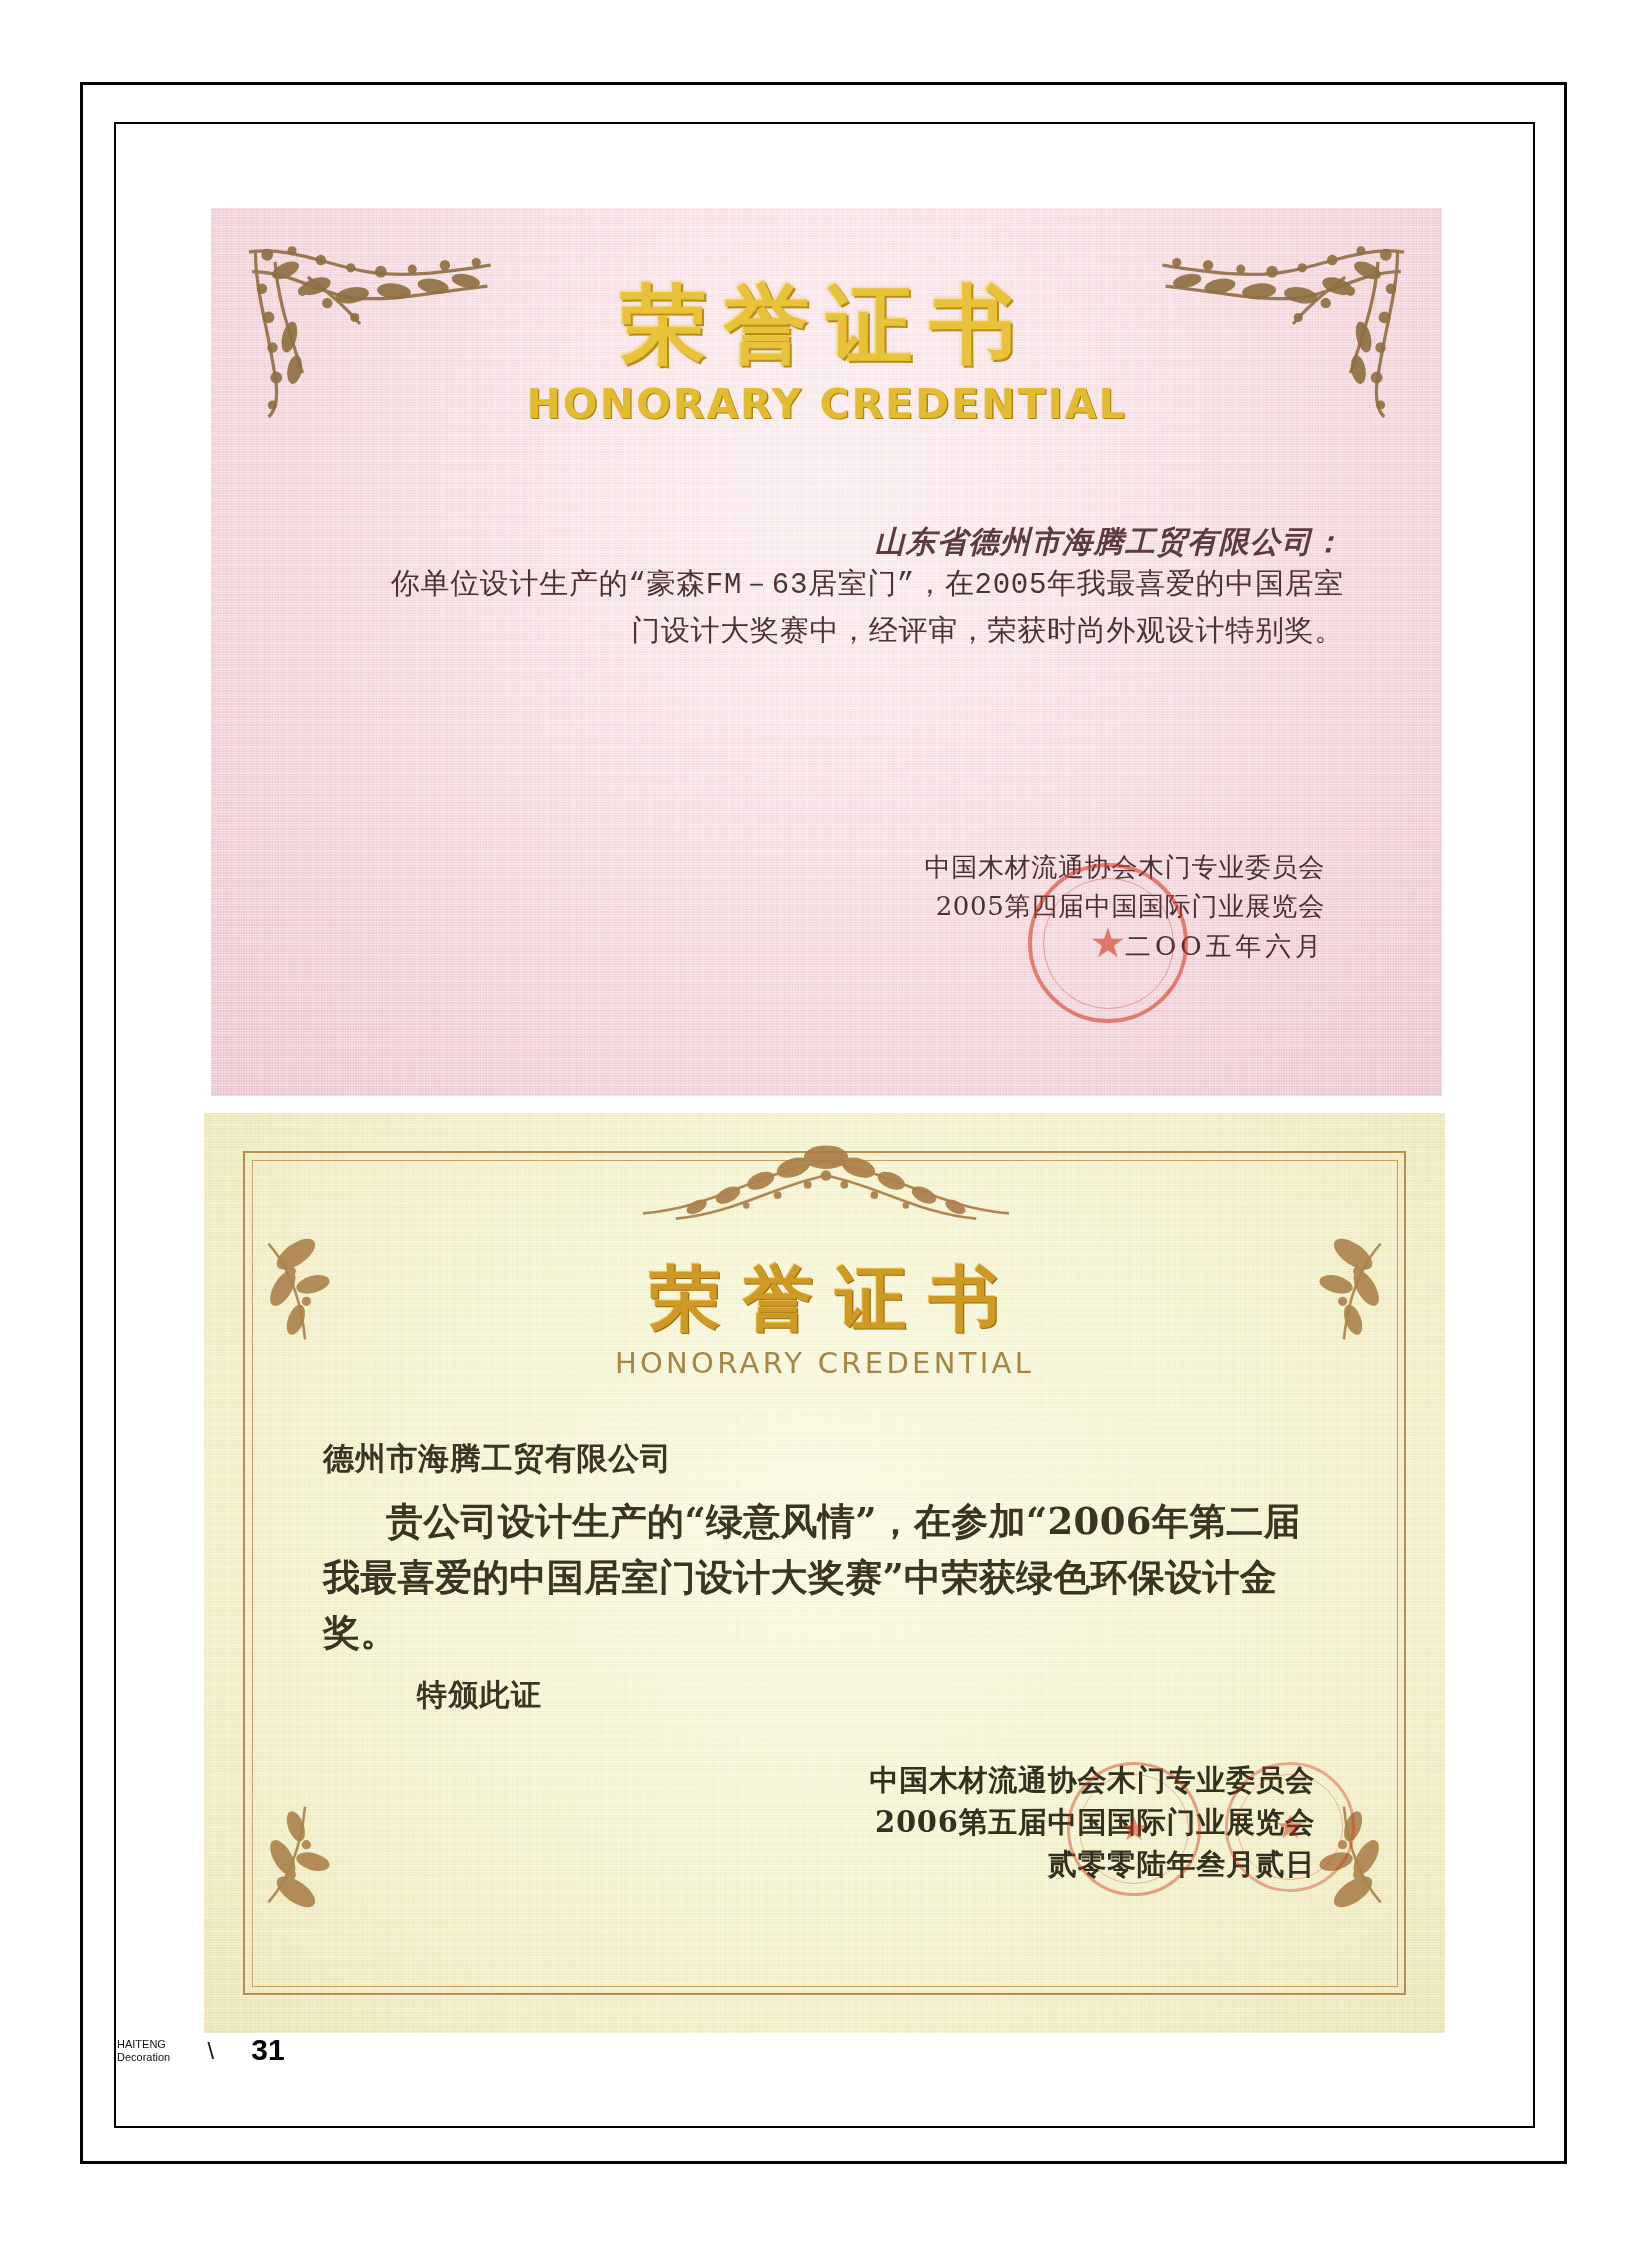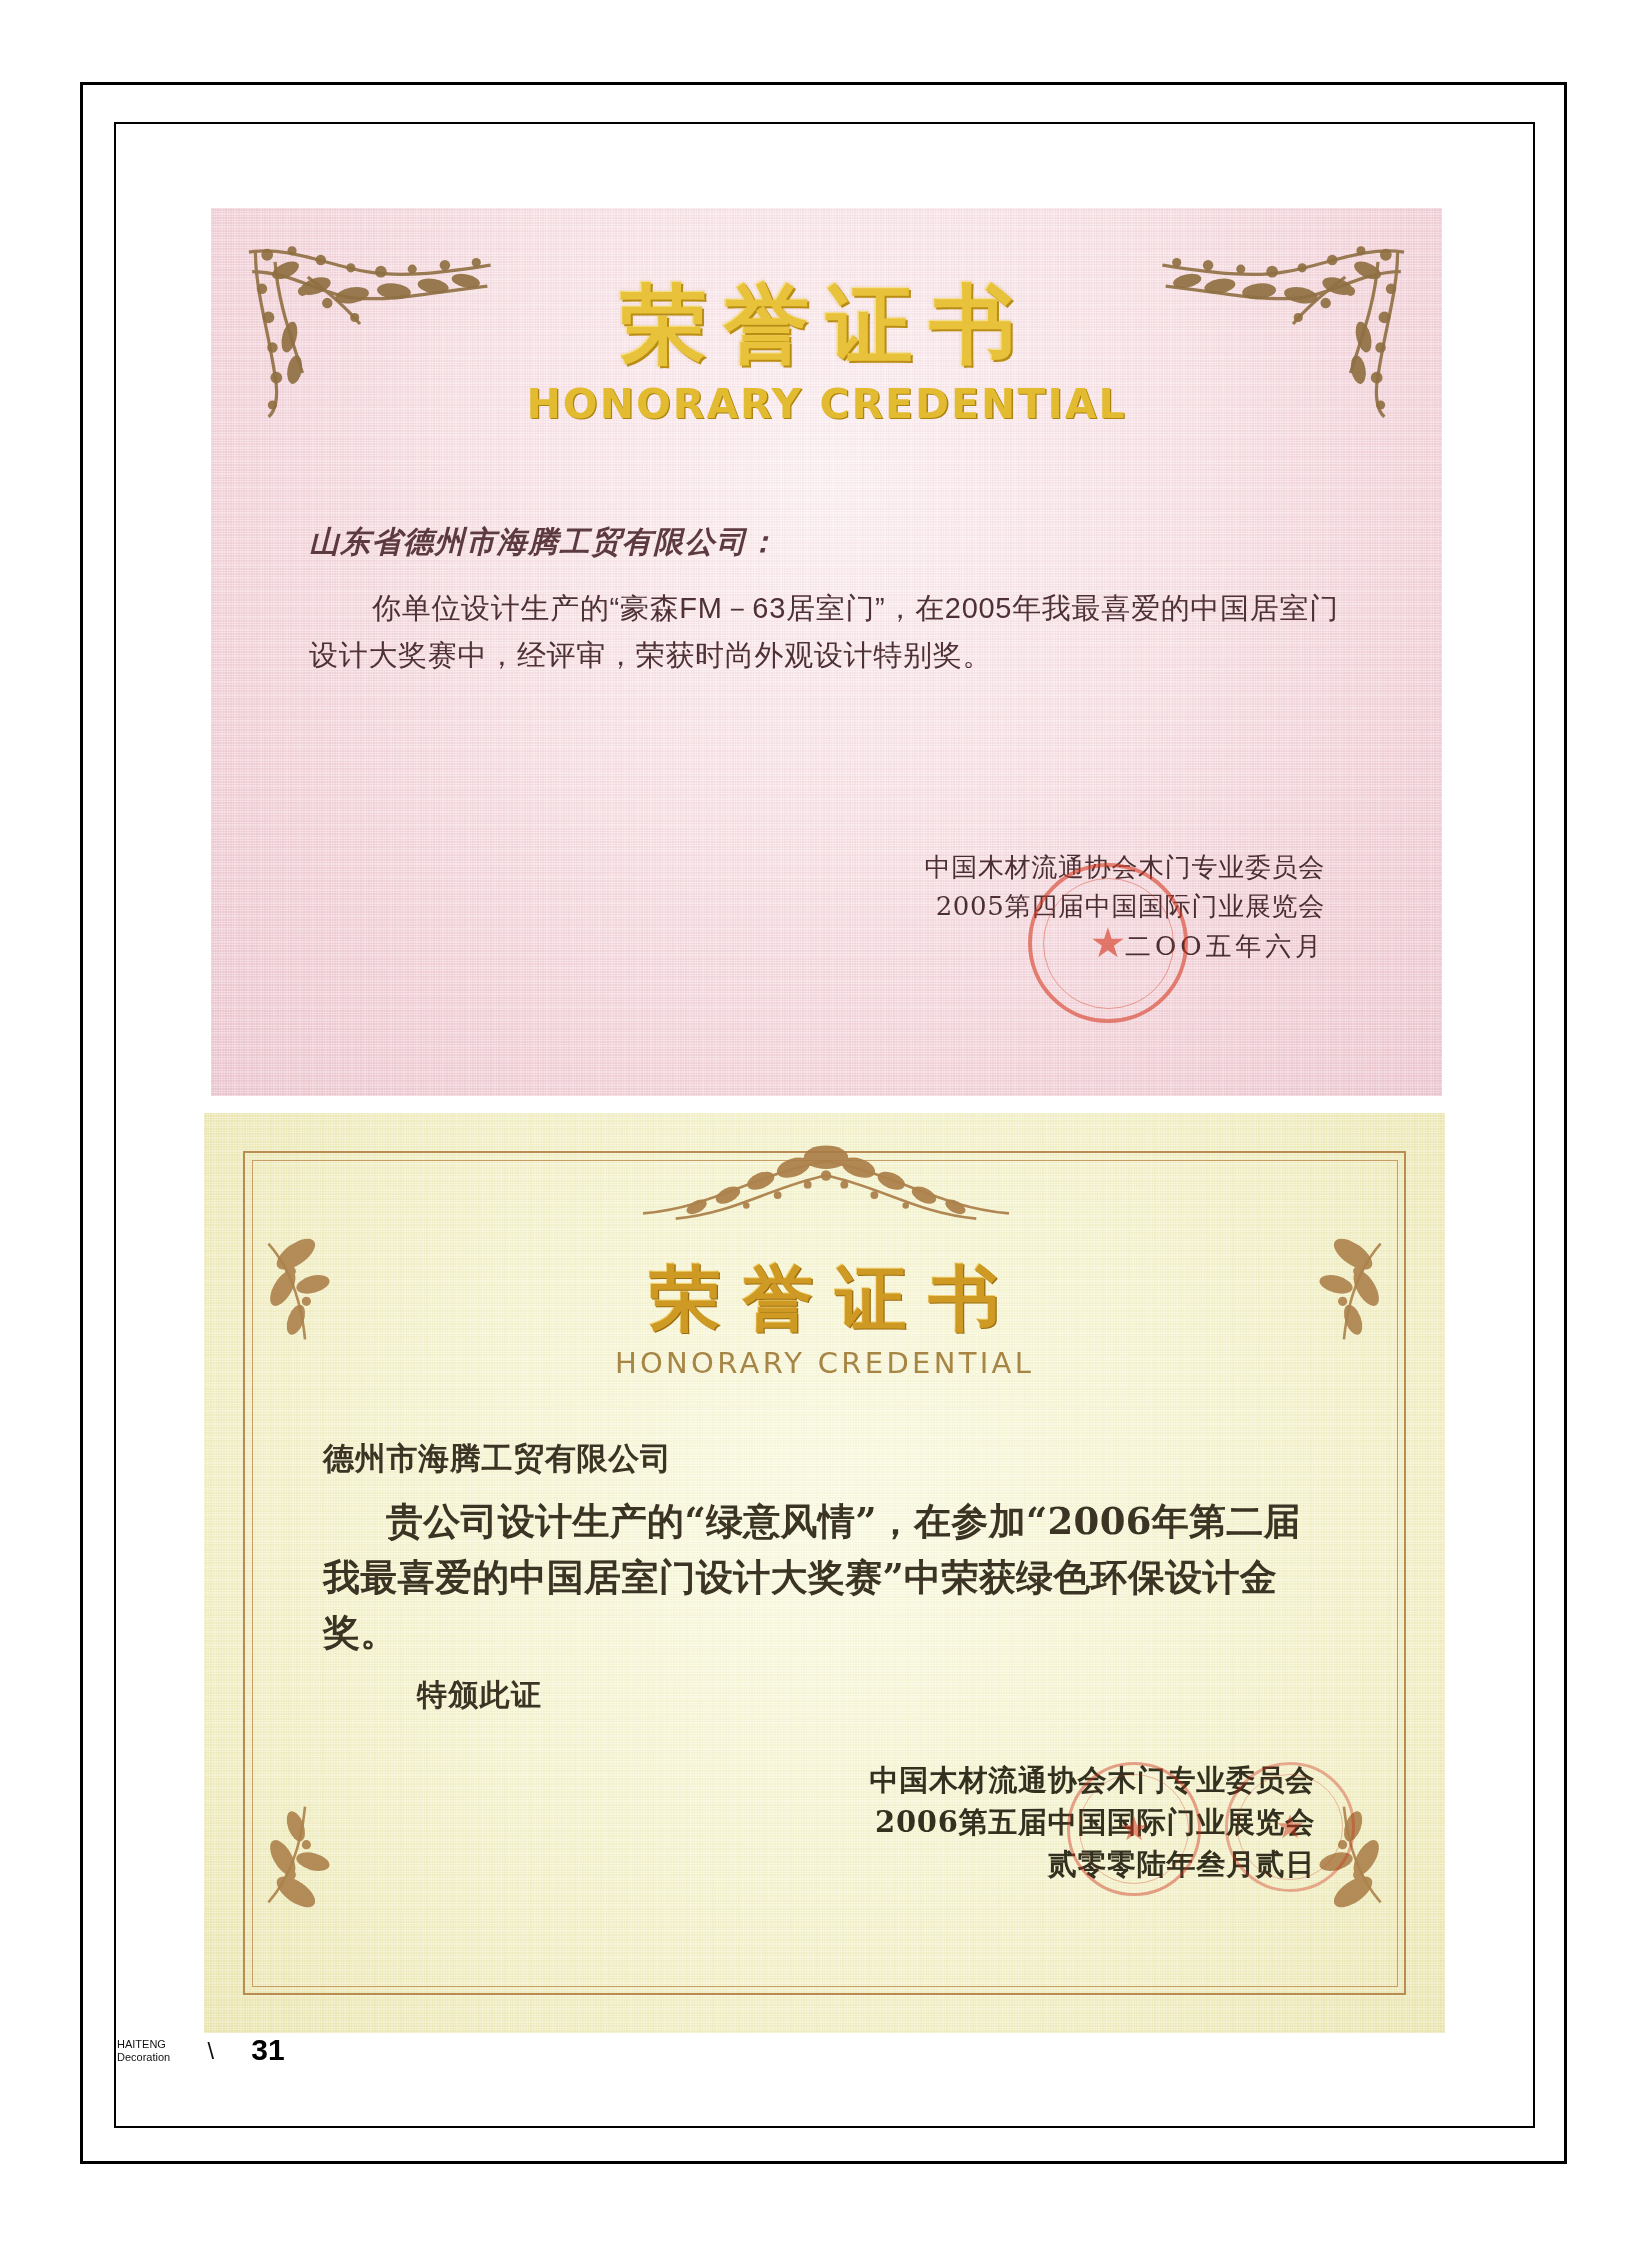--- a/index.html
+++ b/index.html
@@ -96,37 +96,37 @@
   }
   .orn-tl { left: 18.3px; top: 18.3px; }
   .orn-tr { right: 18.3px; top: 18.3px; transform: scaleX(-1); }
 
   .pink-body {
     position: absolute;
     left: 98px;
     top: 314px;
     right: 98px;
     z-index: 6;
+    text-align: right;
   }
   .pink-addressee {
     font-family: "DejaVu Serif", "Liberation Serif", serif;
     font-size: 30px;
     font-style: italic;
     font-weight: 700;
     color: #5c3a3f;
     letter-spacing: 1.3px;
   }
   .pink-para {
-    margin-top: 22px;
     font-size: 29px;
     line-height: 1.62;
     color: #4e3136;
     text-indent: 63px;
     letter-spacing: 0.7px;
-    font-family: Liberation Sans, sans-serif;
+    font-family: Liberation Mono, monospace;
   }
 
   .pink-sign {
     position: absolute;
     right: 117px;
     bottom: 130px;
     text-align: right;
     z-index: 6;
     font-family: "DejaVu Serif", "Liberation Serif", serif;
     color: #4b2f33;

